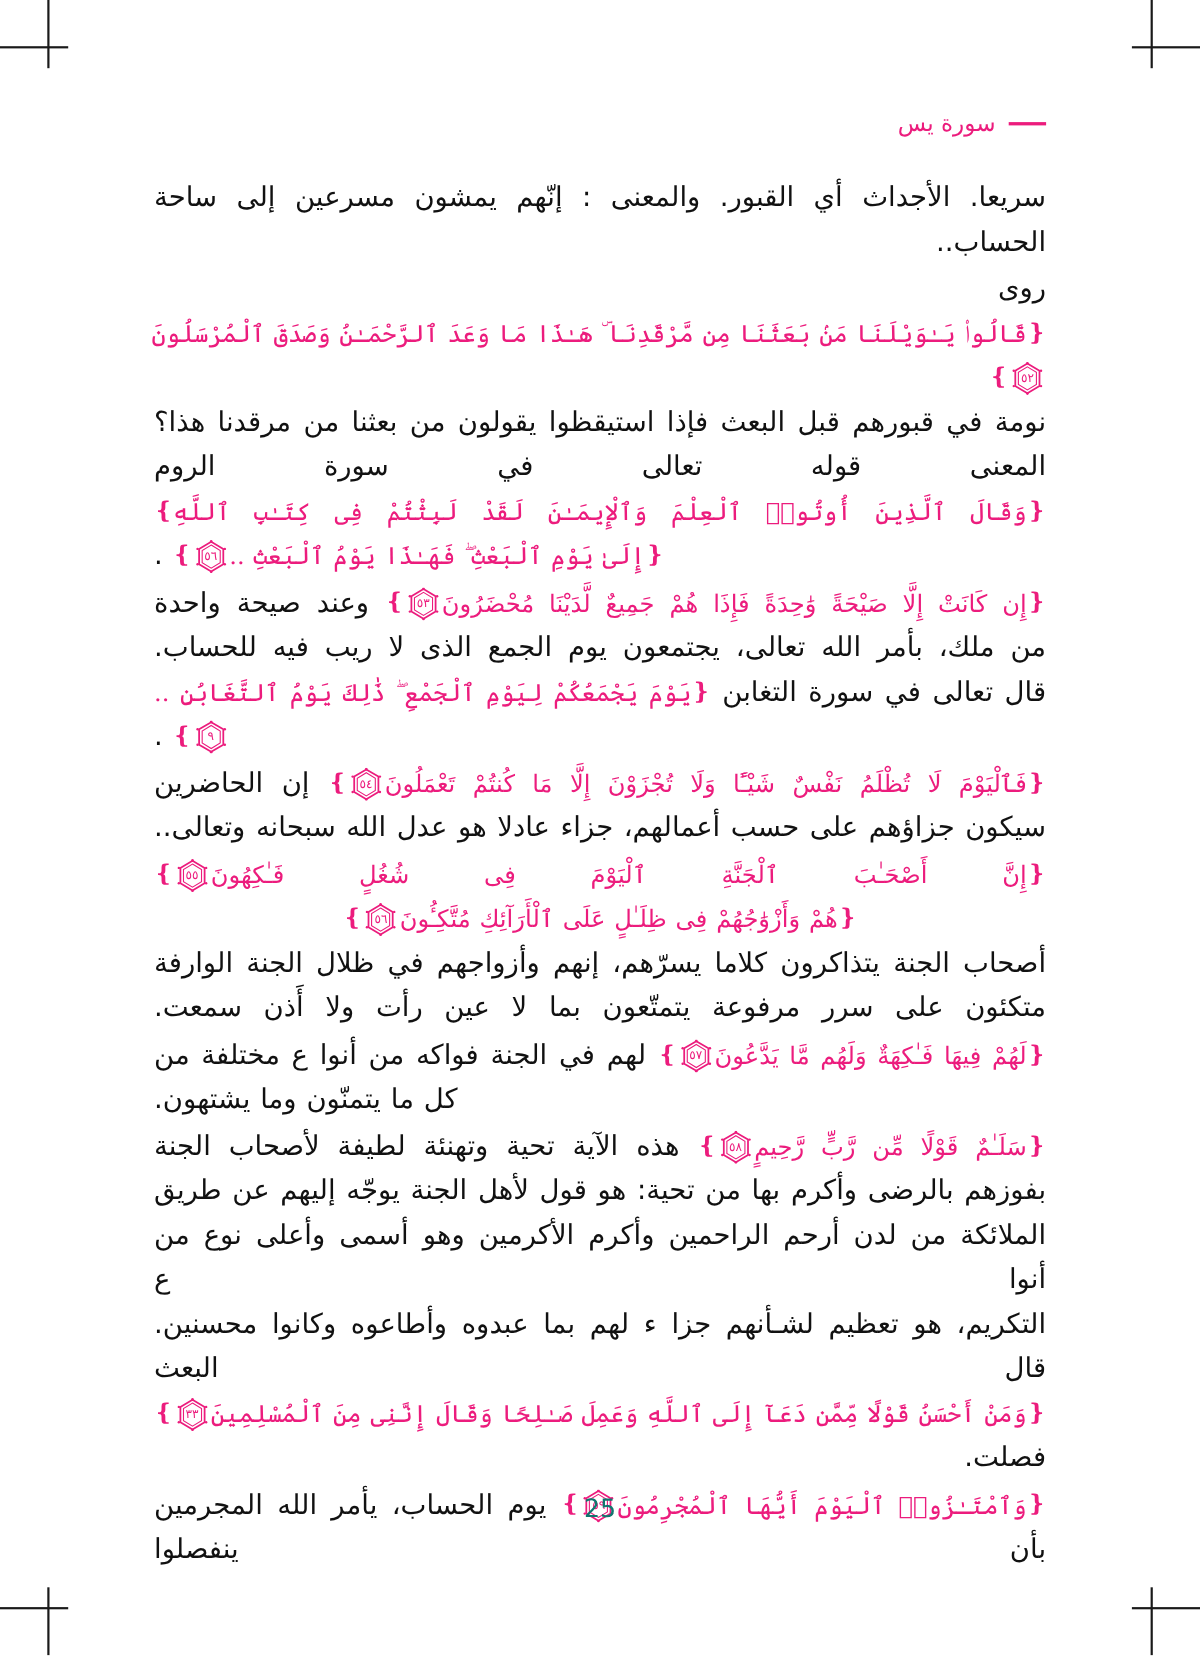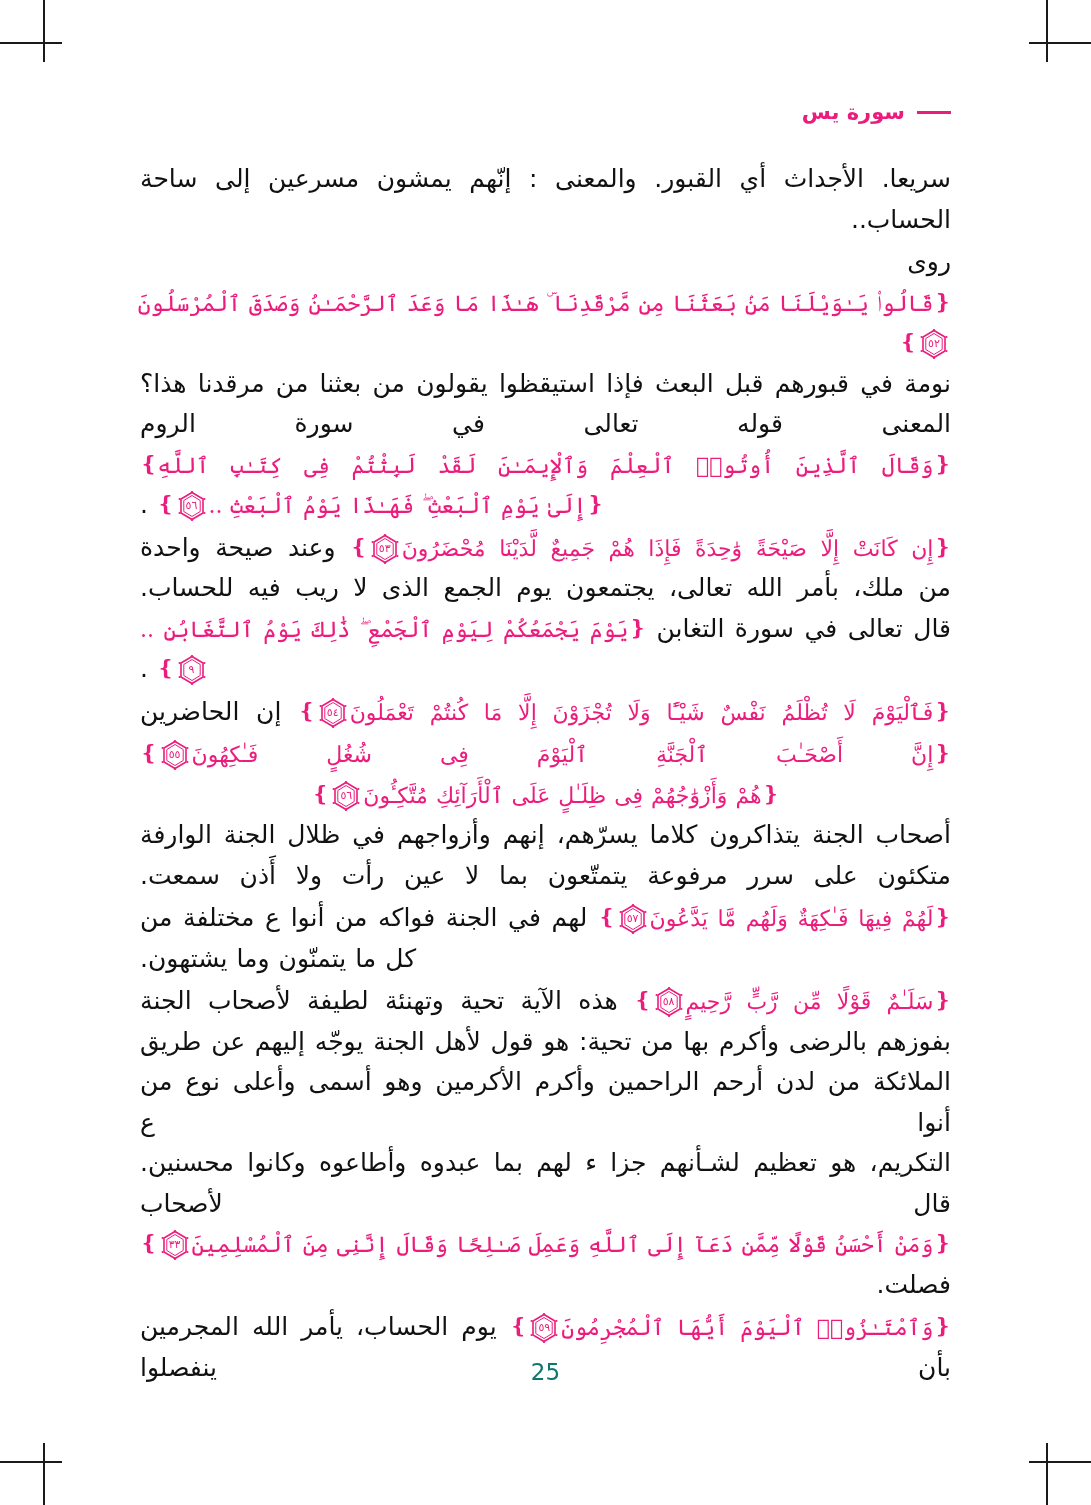--- a/index.html
+++ b/index.html
@@ -53,21 +53,21 @@
     flex-direction: row;
     align-items: center;
     justify-content: flex-start;
     gap: 12px;
     margin-bottom: 30px;
     height: 34px;
   }
   .runhead-title {
     color: #ec1c7d;
     font-size: 21px;
-    font-weight: bold;
+    font-weight: normal;
     letter-spacing: 0.5px;
     line-height: 1;
     white-space: nowrap;
   }
   .runhead-rule {
     width: 34px;
     height: 3px;
     background: #ec1c7d;
     flex: none;
   }
@@ -219,20 +219,21 @@
           <p class="line"><span class="qmark">❴</span><span class="quran">فَٱلْيَوْمَ لَا تُظْلَمُ نَفْسٌ شَيْـًٔا وَلَا تُجْزَوْنَ إِلَّا مَا كُنتُمْ تَعْمَلُونَ</span><span class="ayah"><svg viewBox="0 0 30 30" xmlns="http://www.w3.org/2000/svg">
                 <polygon points="15,1.5 26,8 26,22 15,28.5 4,22 4,8" fill="none" stroke="#ec1c7d" stroke-width="1.6"></polygon>
                 <polygon points="15,4.5 23.2,9.5 23.2,20.5 15,25.5 6.8,20.5 6.8,9.5" fill="none" stroke="#ec1c7d" stroke-width="1"></polygon>
                 <circle cx="15" cy="1.2" r="1.2" fill="#ec1c7d"></circle>
                 <circle cx="15" cy="28.8" r="1.2" fill="#ec1c7d"></circle>
                 <circle cx="27.4" cy="8" r="1.1" fill="#ec1c7d"></circle>
                 <circle cx="27.4" cy="22" r="1.1" fill="#ec1c7d"></circle>
                 <circle cx="2.6" cy="8" r="1.1" fill="#ec1c7d"></circle>
                 <circle cx="2.6" cy="22" r="1.1" fill="#ec1c7d"></circle>
               </svg><span class="num">٥٤</span></span><span class="qmark">❵</span> <span>إن الحاضرين </span></p>
+          <p class="line"><span>سيكون جزاؤهم على حسب أعمالهم، جزاء عادلا هو عدل الله سبحانه وتعالى.. </span></p>
         </div>
         <div class="block">
           <p class="line center-last"><span class="qmark">❴</span><span class="quran">إِنَّ أَصْحَـٰبَ ٱلْجَنَّةِ ٱلْيَوْمَ فِى شُغُلٍ فَـٰكِهُونَ</span><span class="ayah"><svg viewBox="0 0 30 30" xmlns="http://www.w3.org/2000/svg">
                 <polygon points="15,1.5 26,8 26,22 15,28.5 4,22 4,8" fill="none" stroke="#ec1c7d" stroke-width="1.6"></polygon>
                 <polygon points="15,4.5 23.2,9.5 23.2,20.5 15,25.5 6.8,20.5 6.8,9.5" fill="none" stroke="#ec1c7d" stroke-width="1"></polygon>
                 <circle cx="15" cy="1.2" r="1.2" fill="#ec1c7d"></circle>
                 <circle cx="15" cy="28.8" r="1.2" fill="#ec1c7d"></circle>
                 <circle cx="27.4" cy="8" r="1.1" fill="#ec1c7d"></circle>
                 <circle cx="27.4" cy="22" r="1.1" fill="#ec1c7d"></circle>
                 <circle cx="2.6" cy="8" r="1.1" fill="#ec1c7d"></circle>
@@ -270,21 +271,21 @@
                 <circle cx="15" cy="1.2" r="1.2" fill="#ec1c7d"></circle>
                 <circle cx="15" cy="28.8" r="1.2" fill="#ec1c7d"></circle>
                 <circle cx="27.4" cy="8" r="1.1" fill="#ec1c7d"></circle>
                 <circle cx="27.4" cy="22" r="1.1" fill="#ec1c7d"></circle>
                 <circle cx="2.6" cy="8" r="1.1" fill="#ec1c7d"></circle>
                 <circle cx="2.6" cy="22" r="1.1" fill="#ec1c7d"></circle>
               </svg><span class="num">٥٨</span></span><span class="qmark">❵</span> <span>هذه الآية تحية وتهنئة لطيفة لأصحاب الجنة </span></p>
           <p class="line"><span>بفوزهم بالرضى وأكرم بها من تحية: هو قول لأهل الجنة يوجّه إليهم عن طريق </span></p>
           <p class="line"><span>الملائكة من لدن أرحم الراحمين وأكرم الأكرمين وهو أسمى وأعلى نوع من أنوا ع </span></p>
           <p class="line"><span>التكريم، هو تعظيم لشـأنهم جزا ء لهم بما عبدوه وأطاعوه وكانوا محسنين. </span></p>
-          <p class="line"><span>قال لأصحاب </span><span class="qmark">❴</span><span class="quran">وَمَنْ أَحْسَنُ قَوْلًا مِّمَّن دَعَآ إِلَى ٱللَّهِ وَعَمِلَ صَـٰلِحًا وَقَالَ إِنَّنِى مِنَ ٱلْمُسْلِمِينَ</span><span class="ayah"><svg viewBox="0 0 30 30" xmlns="http://www.w3.org/2000/svg">
+          <p class="line"><span>قال البعث </span><span class="qmark">❴</span><span class="quran">وَمَنْ أَحْسَنُ قَوْلًا مِّمَّن دَعَآ إِلَى ٱللَّهِ وَعَمِلَ صَـٰلِحًا وَقَالَ إِنَّنِى مِنَ ٱلْمُسْلِمِينَ</span><span class="ayah"><svg viewBox="0 0 30 30" xmlns="http://www.w3.org/2000/svg">
                 <polygon points="15,1.5 26,8 26,22 15,28.5 4,22 4,8" fill="none" stroke="#ec1c7d" stroke-width="1.6"></polygon>
                 <polygon points="15,4.5 23.2,9.5 23.2,20.5 15,25.5 6.8,20.5 6.8,9.5" fill="none" stroke="#ec1c7d" stroke-width="1"></polygon>
                 <circle cx="15" cy="1.2" r="1.2" fill="#ec1c7d"></circle>
                 <circle cx="15" cy="28.8" r="1.2" fill="#ec1c7d"></circle>
                 <circle cx="27.4" cy="8" r="1.1" fill="#ec1c7d"></circle>
                 <circle cx="27.4" cy="22" r="1.1" fill="#ec1c7d"></circle>
                 <circle cx="2.6" cy="8" r="1.1" fill="#ec1c7d"></circle>
                 <circle cx="2.6" cy="22" r="1.1" fill="#ec1c7d"></circle>
               </svg><span class="num">٣٣</span></span><span class="qmark">❵</span> <span>فصلت. </span></p>
         </div>

